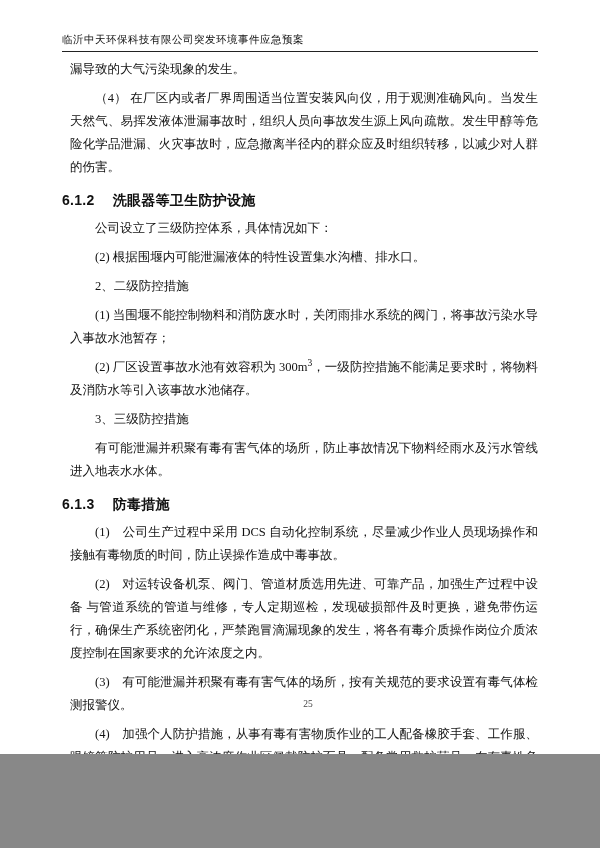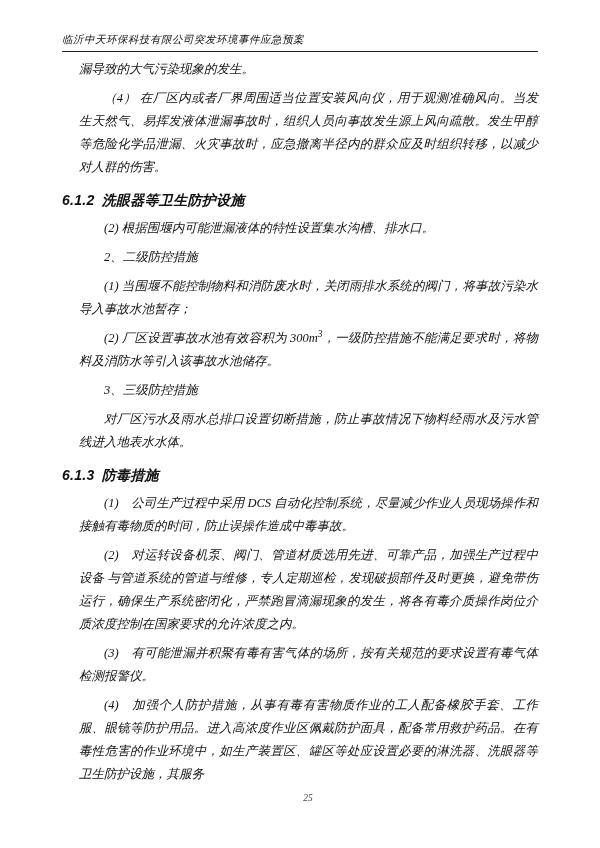--- a/index.html
+++ b/index.html
@@ -1,53 +1,52 @@
 <!DOCTYPE html>
 <html><head>
 <meta charset="utf-8">
 <style>
   html,body{margin:0;padding:0;background:#888;}
   .page{
     position:relative;
-    width:600px;height:848px;
+    width:600px;height:754px;
     margin:0 auto;
     background:#ffffff;
     overflow:hidden;
     font-family:"Liberation Serif","DejaVu Serif",serif;
     color:#111111;
     box-sizing:border-box;
-    font-style:italic;
   }
   .content{
     padding:33px 62px 0 62px;
   }
   .doc-header{
     font-size:10.5px;
     letter-spacing:0.5px;
     padding-bottom:4px;
     border-bottom:1px solid #222;
     margin-bottom:6px;
   }
   p{
     font-size:12.5px;
     line-height:23px;
-    margin:0 0 6px 17px;
+    margin:0 0 6px 8px;
     text-align:justify;
   }
   p.indent{text-indent:2em;}
   h2{
     font-size:14px;
     font-weight:bold;
     font-family:"Liberation Sans","DejaVu Sans",sans-serif;
     margin:13px 0 7px 0;
     letter-spacing:0.3px;
   }
   h2 .sec-num{
     font-family:"Liberation Sans","DejaVu Sans",sans-serif;
-    margin-right:7px;
+    margin-right:18px;
   }
   sup{
     font-size:9.5px;
     vertical-align:super;
     line-height:0;
   }
   .page-number{
     position:absolute;
     left:16px;right:0;
     bottom:45px;
@@ -65,29 +64,30 @@
     <div class="doc-header">临沂中天环保科技有限公司突发环境事件应急预案</div>
 
     <p>漏导致的大气污染现象的发生。</p>
 
     <p class="indent">（4） 在厂区内或者厂界周围适当位置安装风向仪，用于观测准确风向。当发生天然气、易挥发液体泄漏事故时，组织人员向事故发生源上风向疏散。发生甲醇等危险化学品泄漏、火灾事故时，应急撤离半径内的群众应及时组织转移，以减少对人群的伤害。</p>
 
     <h2>
       <span class="sec-num">6.1.2</span><span>洗眼器等卫生防护设施</span>
     </h2>
 
+    <p class="indent">公司设立了三级防控体系，具体情况如下：</p>
 
     <p class="indent">(2) 根据围堰内可能泄漏液体的特性设置集水沟槽、排水口。</p>
 
     <p class="indent">2、二级防控措施</p>
     <p class="indent">(1) 当围堰不能控制物料和消防废水时，关闭雨排水系统的阀门，将事故污染水导入事故水池暂存；</p>
     <p class="indent"><span>(2) 厂区设置事故水池有效容积为 300m</span><sup>3</sup><span>，一级防控措施不能满足要求时，将物料及消防水等引入该事故水池储存。</span></p>
 
     <p class="indent">3、三级防控措施</p>
-    <p class="indent">对厂区污水及雨水总排口设置切断措施，防止事故情况下物料经雨水及污水管线进入地表水水体。</p>
+    <p class="indent">有可能泄漏并积聚有毒有害气体的场所，防止事故情况下物料经雨水及污水管线进入地表水水体。</p>
 
     <h2>
       <span class="sec-num">6.1.3</span><span>防毒措施</span>
     </h2>
 
     <p class="indent">(1)　公司生产过程中采用 DCS 自动化控制系统，尽量减少作业人员现场操作和接触有毒物质的时间，防止误操作造成中毒事故。</p>
     <p class="indent">(2)　对运转设备机泵、阀门、管道材质选用先进、可靠产品，加强生产过程中设备 与管道系统的管道与维修，专人定期巡检，发现破损部件及时更换，避免带伤运行，确保生产系统密闭化，严禁跑冒滴漏现象的发生，将各有毒介质操作岗位介质浓度控制在国家要求的允许浓度之内。</p>
     <p class="indent">(3)　有可能泄漏并积聚有毒有害气体的场所，按有关规范的要求设置有毒气体检测报警仪。</p>
     <p class="indent">(4)　加强个人防护措施，从事有毒有害物质作业的工人配备橡胶手套、工作服、眼镜等防护用品。进入高浓度作业区佩戴防护面具，配备常用救护药品。在有毒性危害的作业环境中，如生产装置区、罐区等处应设置必要的淋洗器、洗眼器等卫生防护设施，其服务</p>
 

